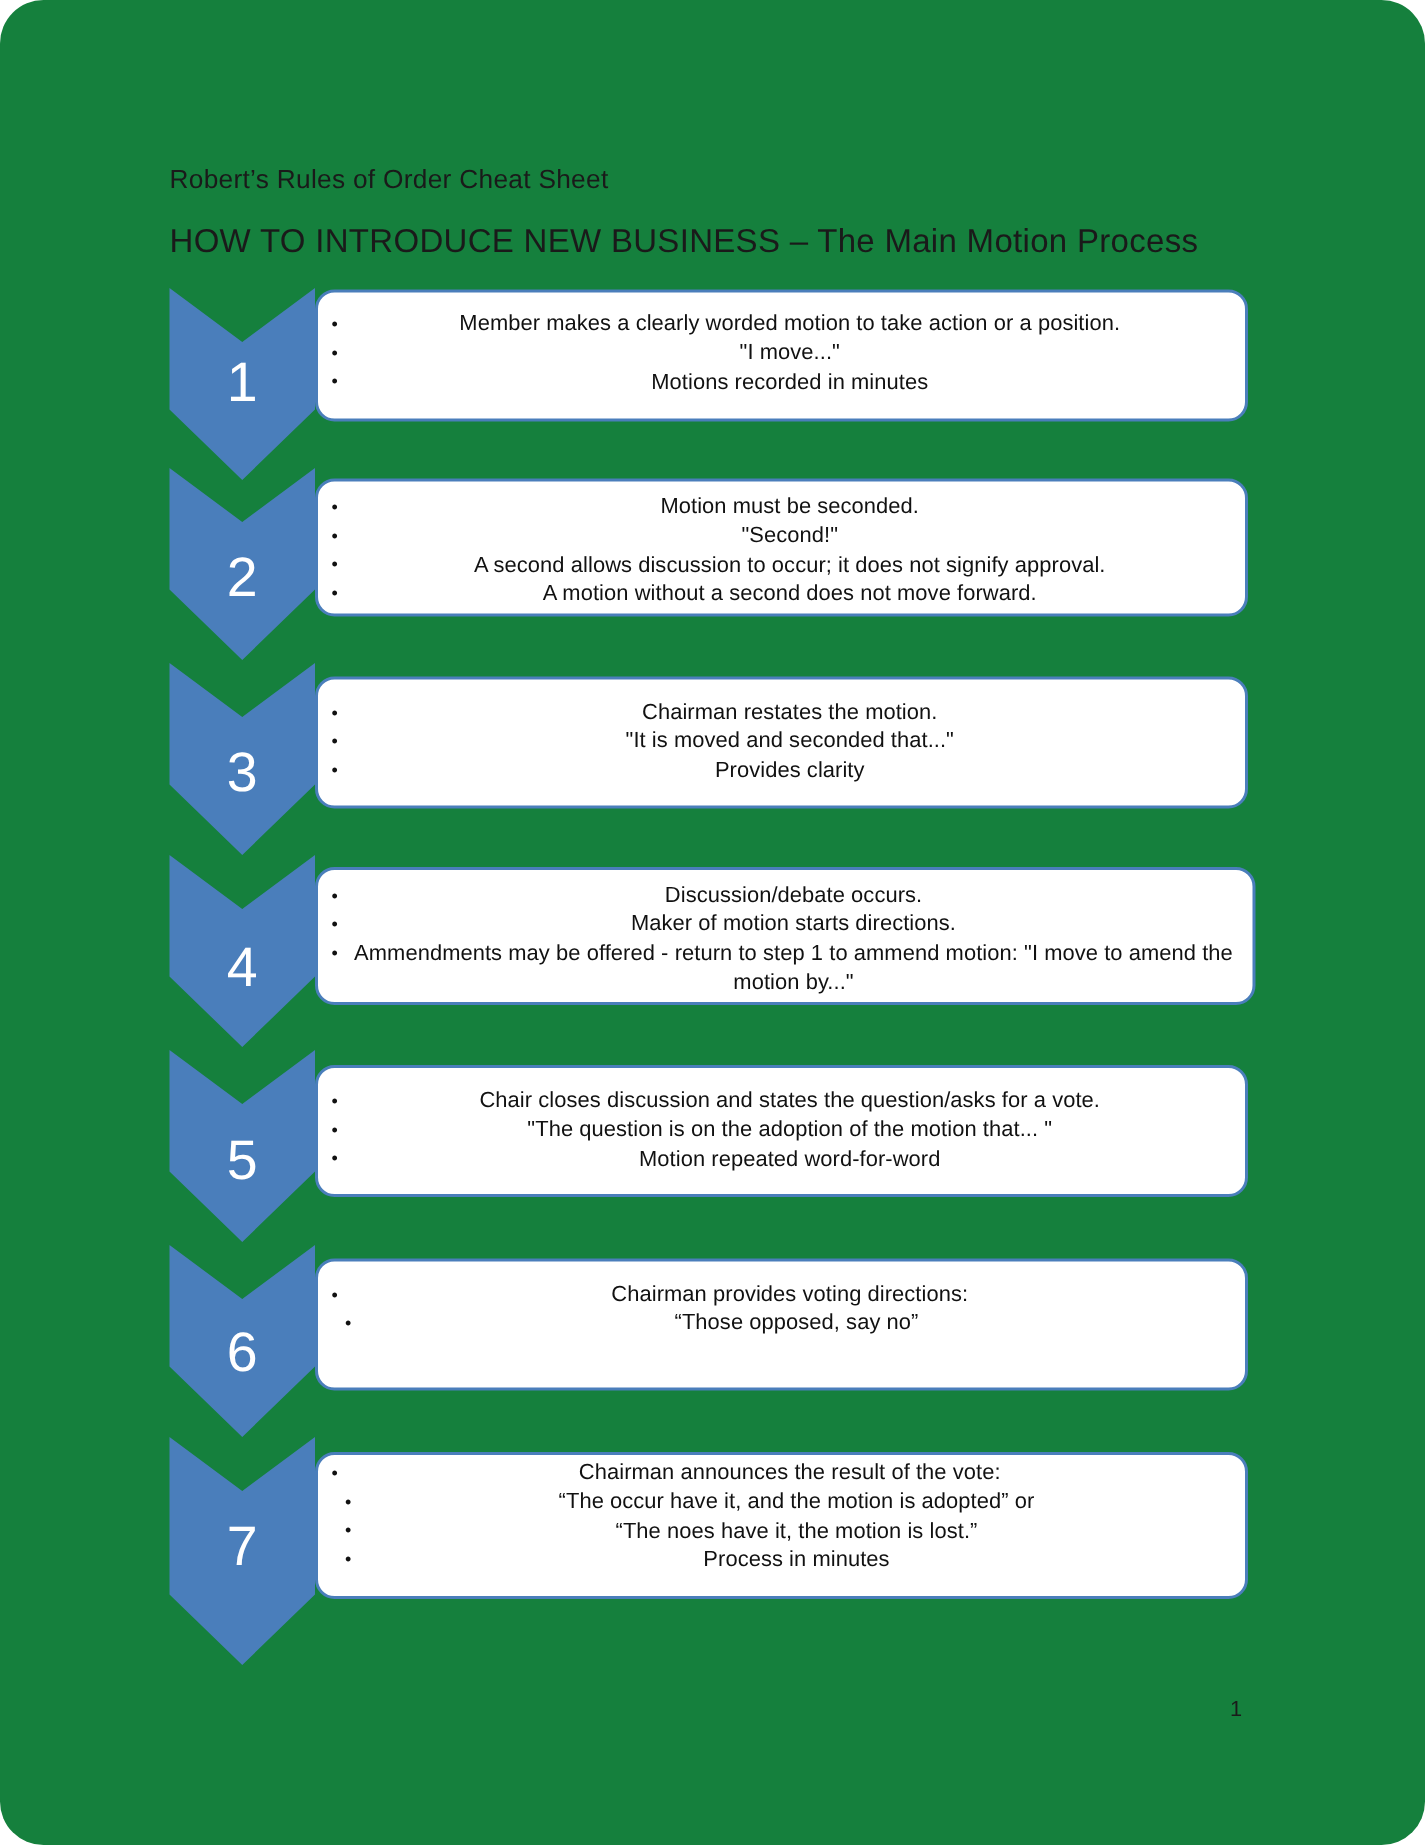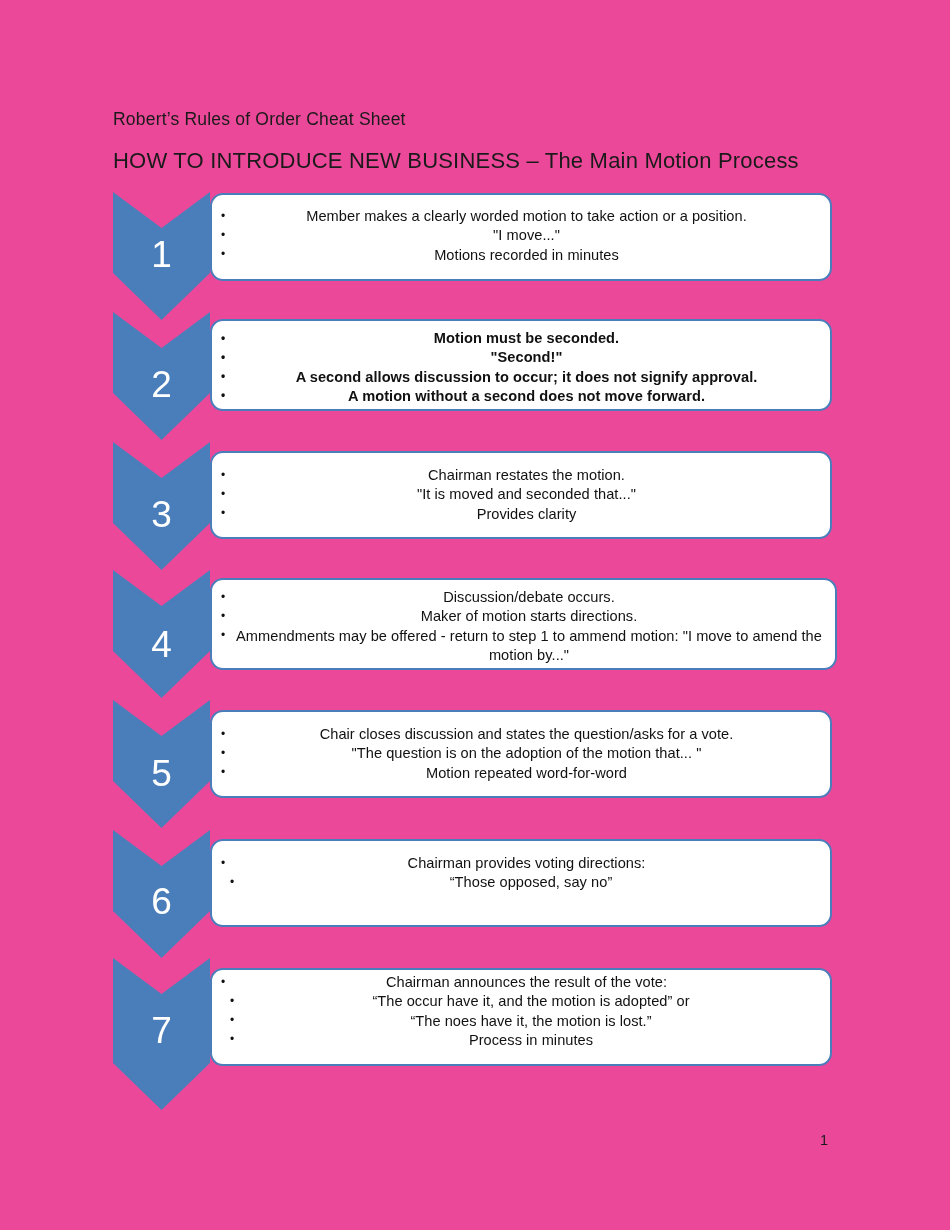--- a/index.html
+++ b/index.html
@@ -12,21 +12,22 @@
     height: 1230px;
     position: relative;
     font-family: "Liberation Sans", sans-serif;
     color: #000000;
     overflow: hidden;
   }
 
   .page {
     position: absolute;
     inset: 0;
-    background: #ec4899;
+    background: #15803d;
+    border-radius: 29px;
   }
 
   
   .doc-title {
     position: absolute;
     left: 113px;
     top: 109px;
     font-size: 17.5px;
     letter-spacing: 0.2px;
     color: #1a1a1a;
@@ -158,21 +159,21 @@
         </div>
       </div>
       <div class="step" style="top: 0px;">
         <div class="chevron" style="top: 312px; height: 128px;">
           <svg width="97" height="128" viewBox="0 0 97 128">
             <polygon points="0,0 48.5,36 97,0 97,81 48.5,128 0,81" fill="#4a7ebb"></polygon>
           </svg>
         </div>
         <div class="step-number" style="top: 366px;">2</div>
         <div class="callout" style="top: 319px; height: 92px; width: 622px;">
-          <ul class="bullets" style="position: absolute; left: 8px; right: 8px; top: 8px; font-weight: bold;">
+          <ul class="bullets" style="position: absolute; left: 8px; right: 8px; top: 8px;">
             <li>Motion must be seconded.</li>
             <li>"Second!"</li>
             <li>A second allows discussion to occur; it does not signify approval.</li>
             <li>A motion without a second does not move forward.</li>
           </ul>
         </div>
       </div>
       <div class="step" style="top: 0px;">
         <div class="chevron" style="top: 442px; height: 128px;">
           <svg width="97" height="128" viewBox="0 0 97 128">

